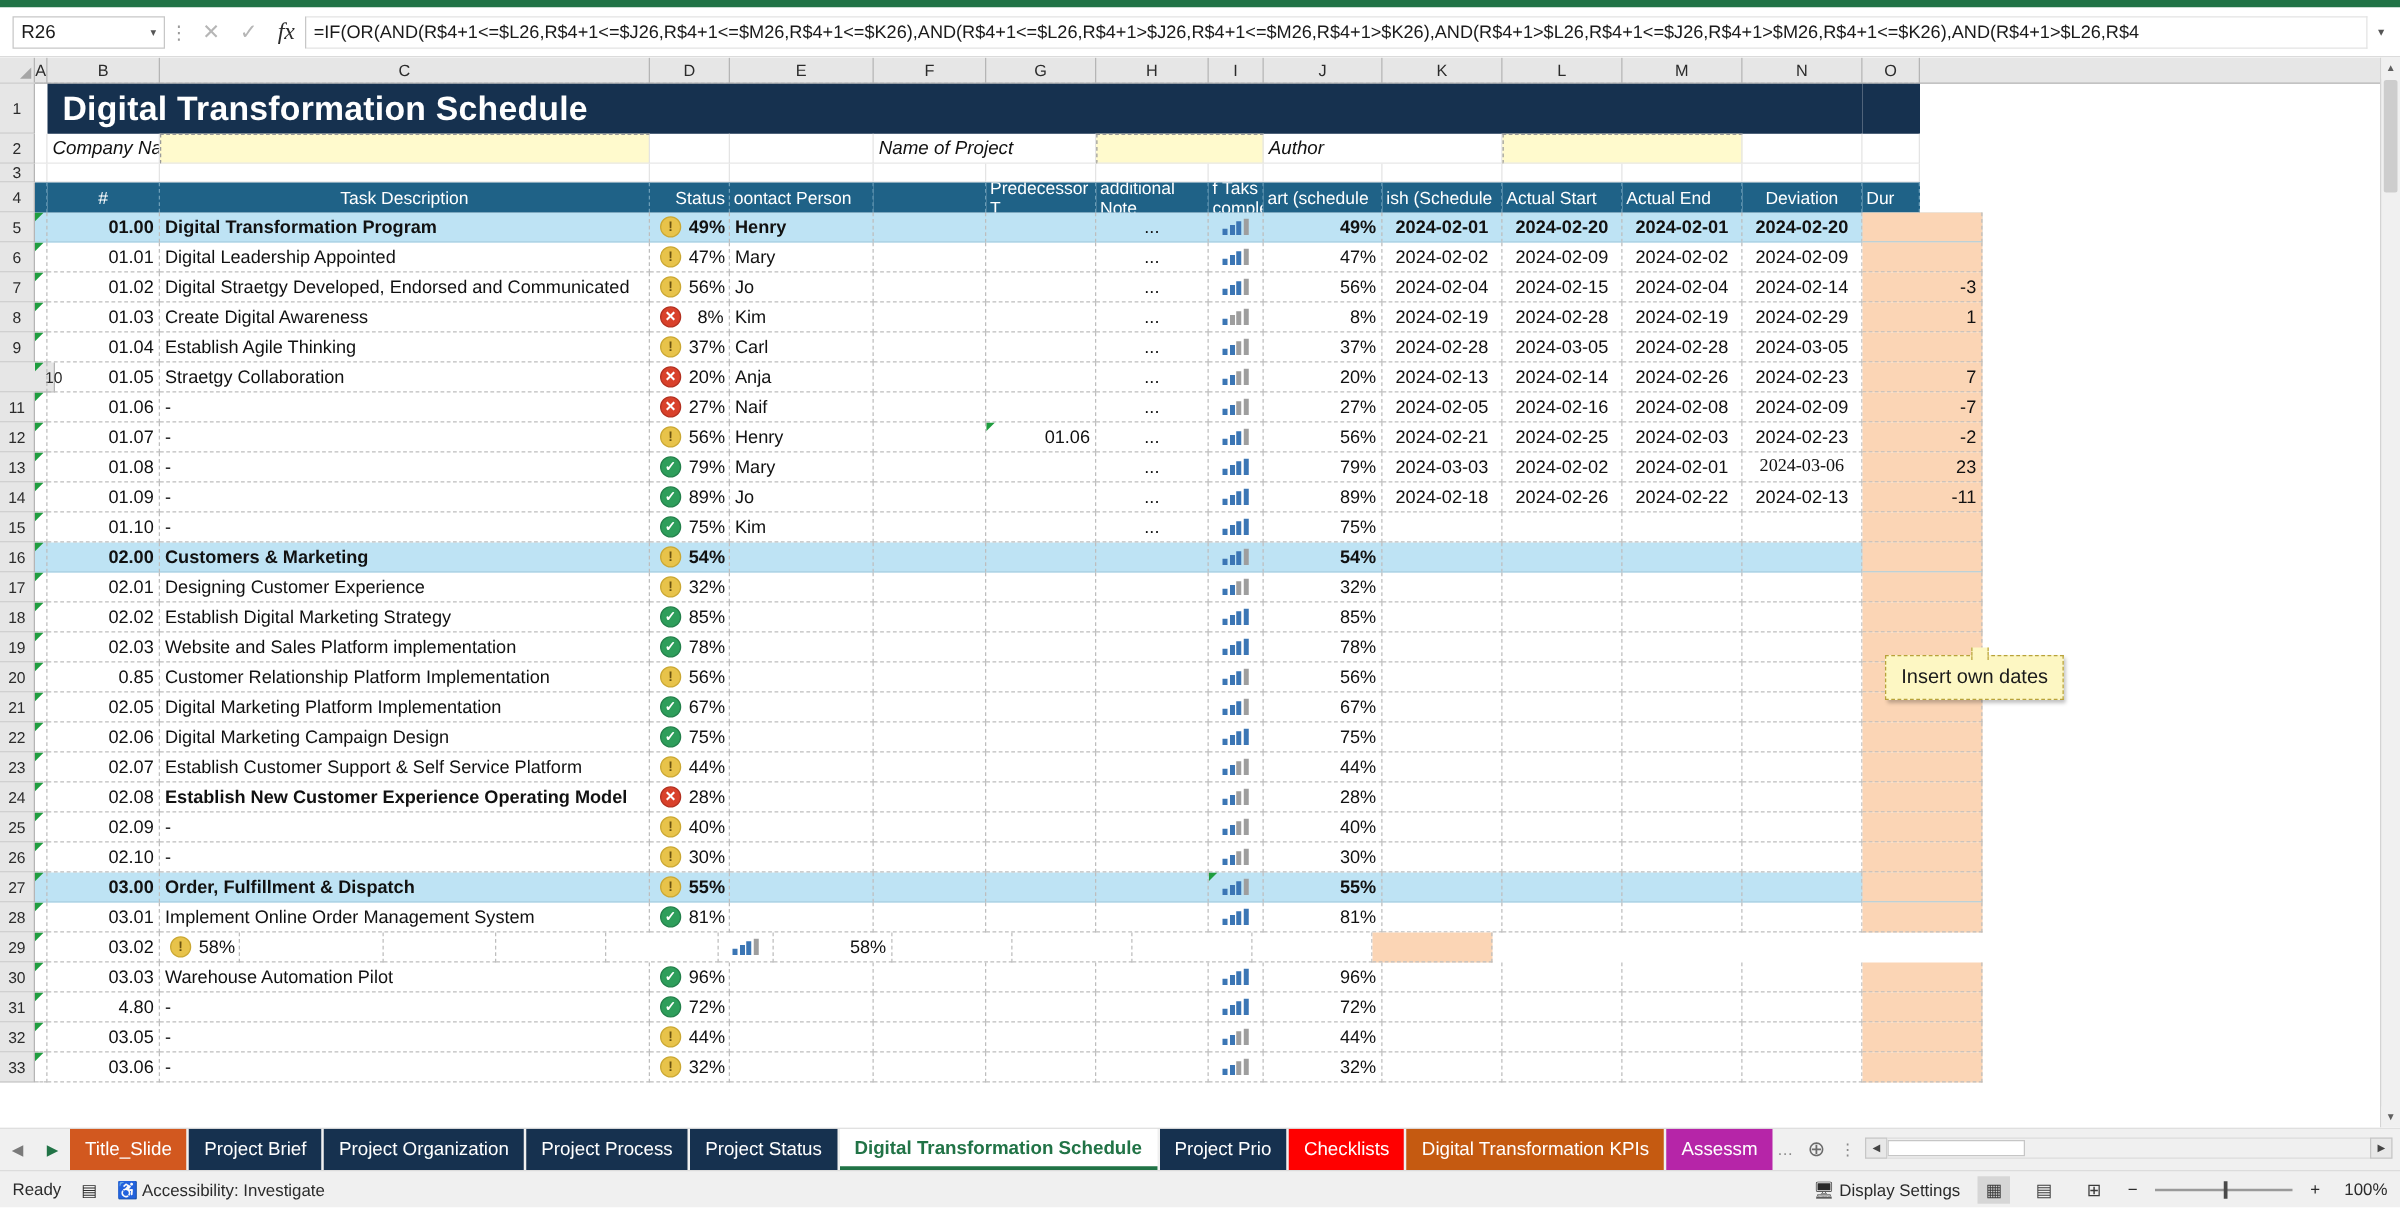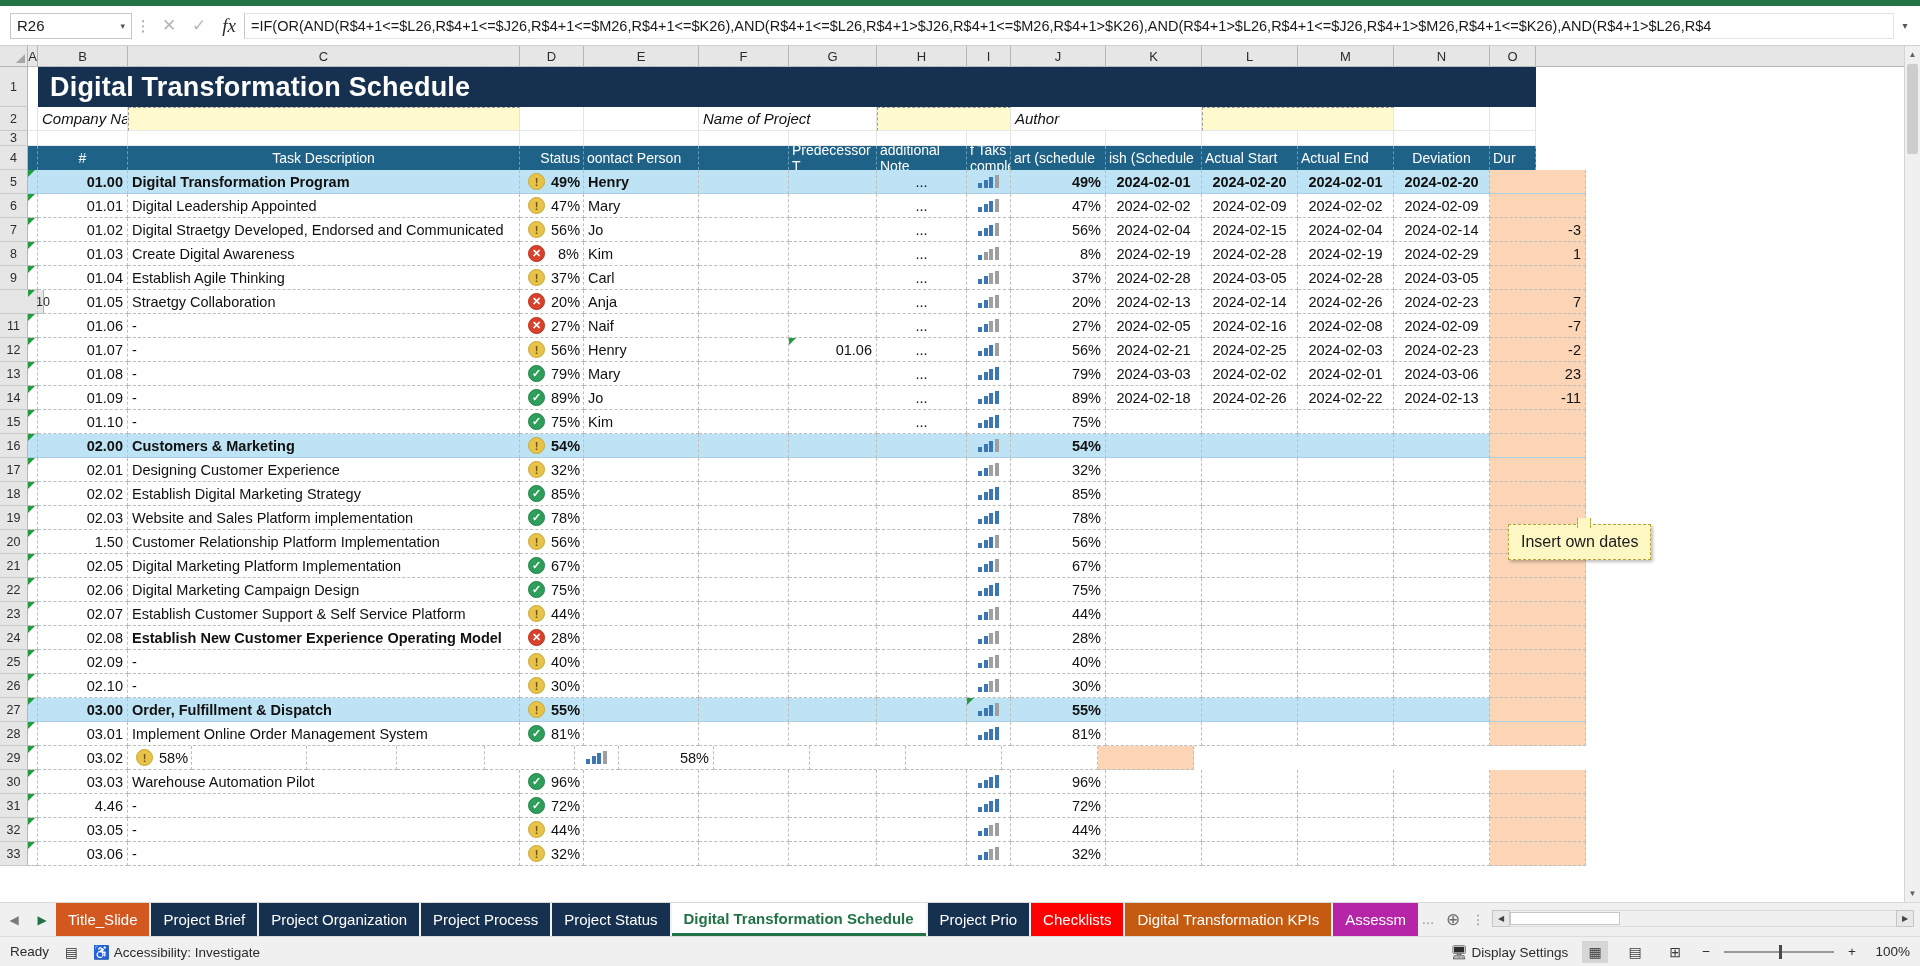--- a/index.html
+++ b/index.html
@@ -529,21 +529,21 @@
                   <i class="on" style="height: 5px;"></i>
                   <i class="on" style="height: 8px;"></i>
                   <i class="on" style="height: 11px;"></i>
                   <i class="on" style="height: 13px;"></i>
                 </span>
               </div>
               <div class="cell r" style="width: 95px; height: 24px;">79%</div>
               <div class="cell c" style="width: 96px; height: 24px;">2024-03-03</div>
               <div class="cell c" style="width: 96px; height: 24px;">2024-02-02</div>
               <div class="cell c" style="width: 96px; height: 24px;">2024-02-01</div>
-              <div class="cell c" style="width: 96px; height: 24px;">2024-03-06</div>
+              <div class="cell c" style="width: 96px; height: 24px; font-family: Liberation Serif, serif;">2024-03-06</div>
               <div class="cell r bandpeach" style="width: 96px; height: 24px;">23</div>
             </div>
             <div class="row" style="height: 24px;">
               <div class="cell  cmt" style="width: 10px; height: 24px;"></div>
               <div class="cell r" style="width: 90px; height: 24px;">01.09</div>
               <div class="cell " style="width: 392px; height: 24px;">-</div>
               <div class="cell r" style="width: 64px; height: 24px; gap: 6px; justify-content: space-between; padding-left: 8px;">
                 <span class="ico ok">✓</span>
                 <span>89%</span>
               </div>
@@ -696,21 +696,21 @@
               </div>
               <div class="cell r" style="width: 95px; height: 24px;">78%</div>
               <div class="cell c" style="width: 96px; height: 24px;"></div>
               <div class="cell c" style="width: 96px; height: 24px;"></div>
               <div class="cell c" style="width: 96px; height: 24px;"></div>
               <div class="cell c" style="width: 96px; height: 24px;"></div>
               <div class="cell r bandpeach" style="width: 96px; height: 24px;"></div>
             </div>
             <div class="row" style="height: 24px;">
               <div class="cell  cmt" style="width: 10px; height: 24px;"></div>
-              <div class="cell r" style="width: 90px; height: 24px;">1.50</div>
+              <div class="cell r" style="width: 90px; height: 24px;">0.85</div>
               <div class="cell " style="width: 392px; height: 24px;">Customer Relationship Platform Implementation</div>
               <div class="cell r" style="width: 64px; height: 24px; gap: 6px; justify-content: space-between; padding-left: 8px;">
                 <span class="ico warn">!</span>
                 <span>56%</span>
               </div>
               <div class="cell " style="width: 115px; height: 24px;"></div>
               <div class="cell " style="width: 90px; height: 24px;"></div>
               <div class="cell r" style="width: 88px; height: 24px;"></div>
               <div class="cell c" style="width: 90px; height: 24px;"></div>
               <div class="cell c" style="width: 44px; height: 24px;">
@@ -992,21 +992,21 @@
               </div>
               <div class="cell r" style="width: 95px; height: 24px;">96%</div>
               <div class="cell c" style="width: 96px; height: 24px;"></div>
               <div class="cell c" style="width: 96px; height: 24px;"></div>
               <div class="cell c" style="width: 96px; height: 24px;"></div>
               <div class="cell c" style="width: 96px; height: 24px;"></div>
               <div class="cell r bandpeach" style="width: 96px; height: 24px;"></div>
             </div>
             <div class="row" style="height: 24px;">
               <div class="cell  cmt" style="width: 10px; height: 24px;"></div>
-              <div class="cell r" style="width: 90px; height: 24px;">4.46</div>
+              <div class="cell r" style="width: 90px; height: 24px;">4.80</div>
               <div class="cell " style="width: 392px; height: 24px;">-</div>
               <div class="cell r" style="width: 64px; height: 24px; gap: 6px; justify-content: space-between; padding-left: 8px;">
                 <span class="ico ok">✓</span>
                 <span>72%</span>
               </div>
               <div class="cell " style="width: 115px; height: 24px;"></div>
               <div class="cell " style="width: 90px; height: 24px;"></div>
               <div class="cell r" style="width: 88px; height: 24px;"></div>
               <div class="cell c" style="width: 90px; height: 24px;"></div>
               <div class="cell c" style="width: 44px; height: 24px;">

